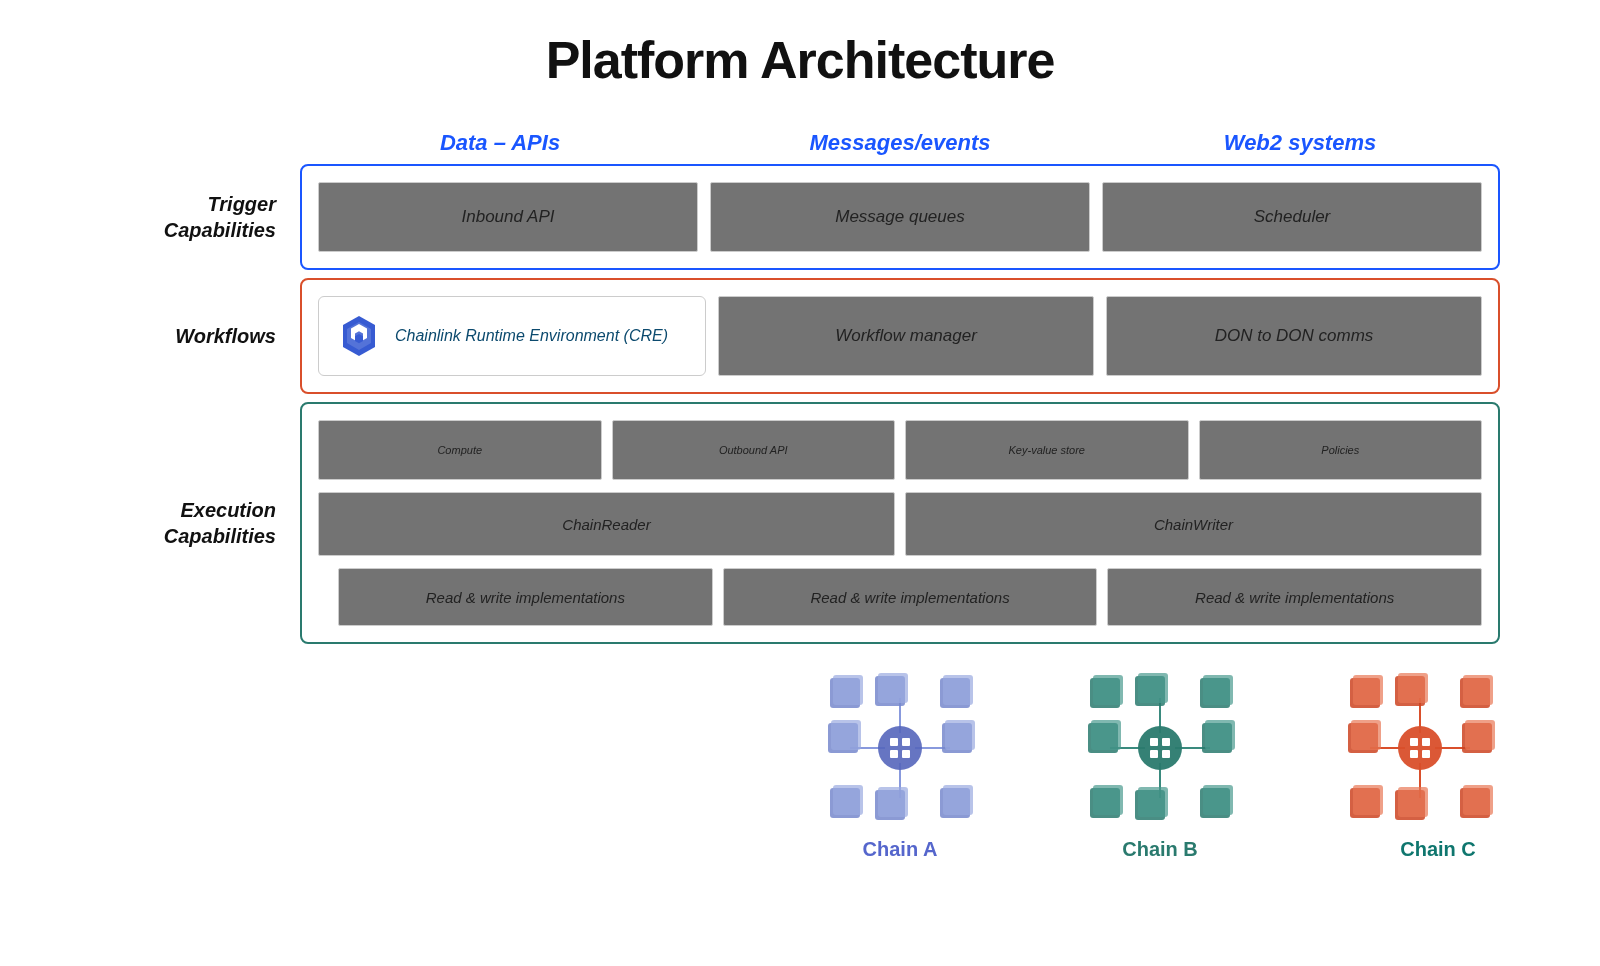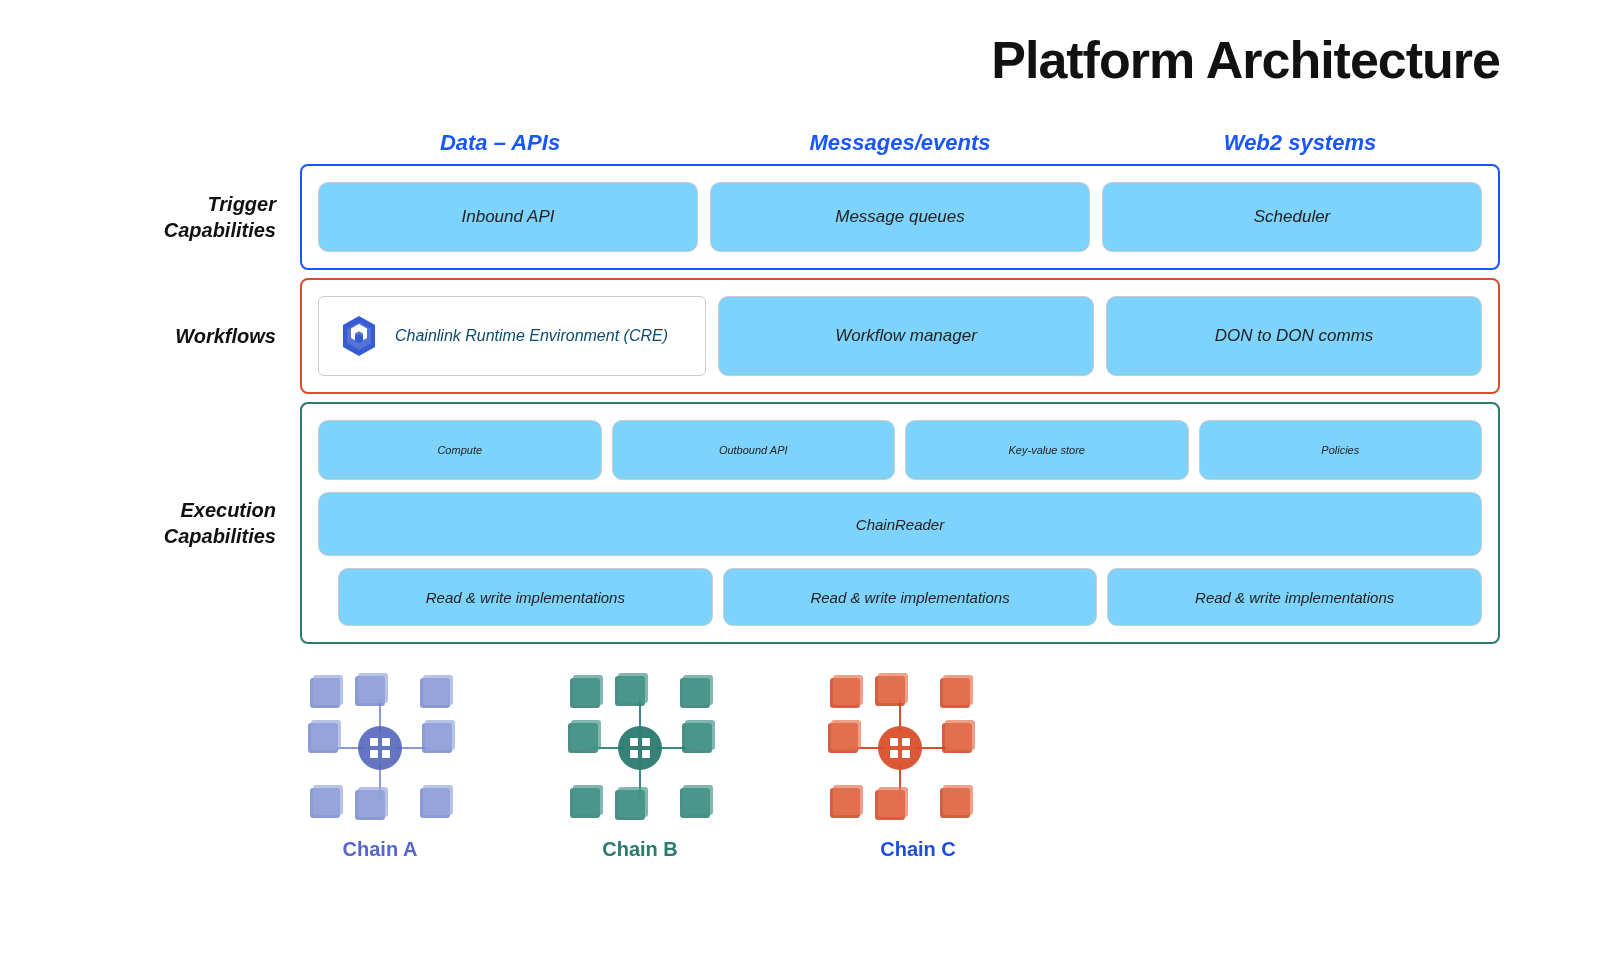--- a/index.html
+++ b/index.html
@@ -10,21 +10,21 @@
       justify-content: center;
       align-items: flex-start;
       min-height: 966px;
       padding: 30px 20px;
     }
     .page-container {
       width: 1400px;
       max-width: 100%;
     }
     .page-title {
-      text-align: right;
+      text-align: center;
       font-size: 52px;
       font-weight: 800;
       color: #111111;
       margin-bottom: 40px;
       letter-spacing: -1px;
     }
     .architecture-grid {
       display: flex;
       flex-direction: column;
       gap: 8px;
@@ -79,29 +79,29 @@
       border: 2.5px solid #2a7a6e;
     }
     
     .trigger-cells {
       display: flex;
       gap: 12px;
     }
     .cell {
       flex: 1;
       border: 1.5px solid #cccccc;
-      border-radius: 10px;
+      border-radius: 2px;
       padding: 18px 12px;
       display: flex;
       align-items: center;
       justify-content: center;
       text-align: left;
       font-size: 17px;
       color: #222222;
-      background: #7dd3fc;
+      background: #737373;
       min-height: 70px;
     }
     
     .workflows-cells {
       display: flex;
       gap: 12px;
       align-items: stretch;
     }
     .cre-cell {
       flex: 1;
@@ -162,39 +162,39 @@
     }
     .exec-row3 .cell {
       flex: 1;
       font-size: 15px;
       min-height: 58px;
       padding: 14px 8px;
     }
     
     .chains-row {
       display: flex;
-      justify-content: flex-start;
+      justify-content: flex-end;
       align-items: center;
       gap: 100px;
       margin-top: 24px;
       padding-left: 200px;
     }
     .chain-item {
       display: flex;
       flex-direction: column;
       align-items: center;
       gap: 10px;
     }
     .chain-label {
       font-size: 20px;
       font-weight: 700;
     }
     .chain-label-a { color: #5566cc; }
     .chain-label-b { color: #2a7a6e; }
-    .chain-label-c { color: #1d4ed8; margin-left: 36px; }
+    .chain-label-c { color: #0f766e; margin-left: 36px; }
 
     
     .chain-svg {
       width: 160px;
       height: 160px;
     }
   </style>
 </head>
 <body>
 
@@ -248,20 +248,21 @@
 
           <div class="exec-row1">
             <div class="cell">Compute</div>
             <div class="cell">Outbound API</div>
             <div class="cell">Key-value store</div>
             <div class="cell">Policies</div>
           </div>
 
           <div class="exec-row2">
             <div class="cell chain-reader-cell">ChainReader</div>
+            <div class="cell chain-writer-cell">ChainWriter</div>
           </div>
 
           <div class="exec-row3">
             <div class="cell">Read &amp; write implementations</div>
             <div class="cell">Read &amp; write implementations</div>
             <div class="cell">Read &amp; write implementations</div>
           </div>
         </div>
       </div>
     </div>

